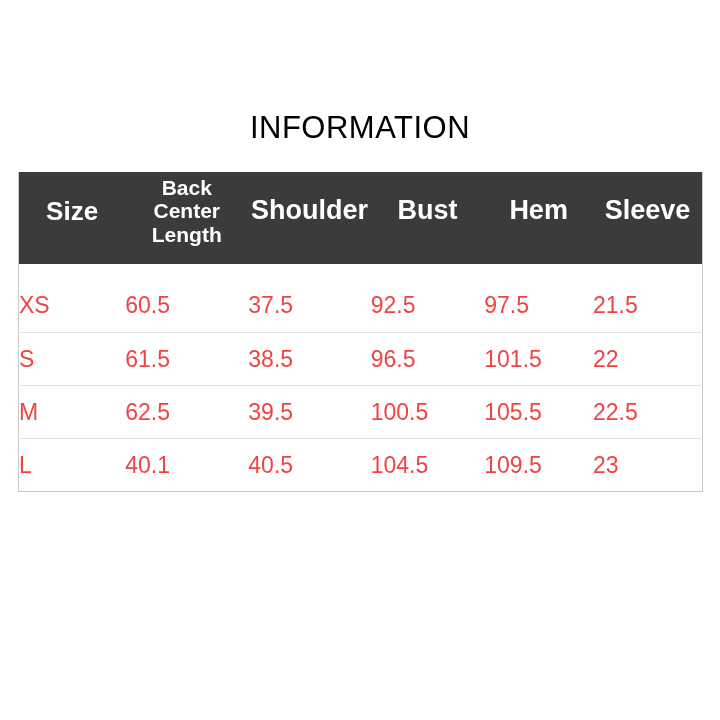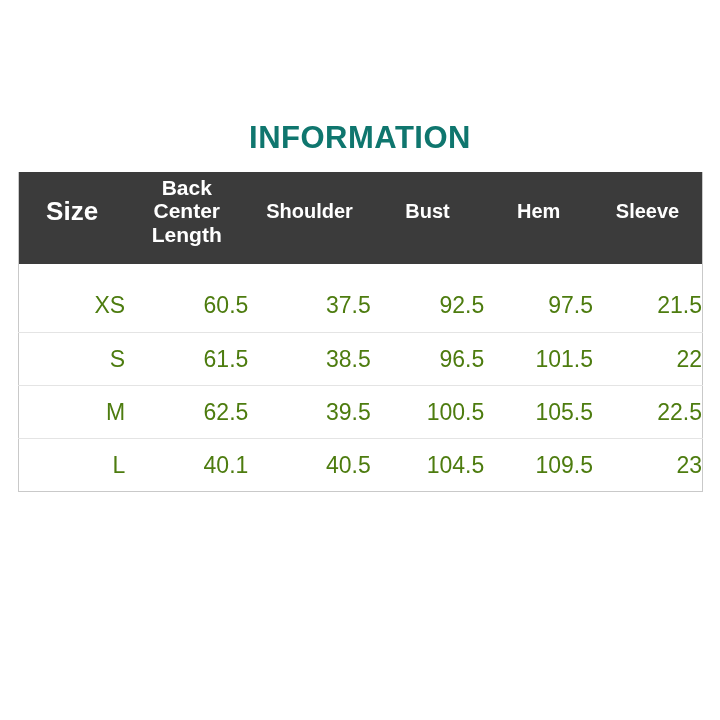--- a/index.html
+++ b/index.html
@@ -10,67 +10,67 @@
   }
   .page {
     position: relative;
     width: 720px;
     height: 720px;
     background: #ffffff;
     overflow: hidden;
   }
   .page-title {
     position: absolute;
-    top: 120px;
+    top: 110px;
     left: 0;
     right: 0;
     text-align: center;
     font-size: 31px;
-    font-weight: 700;
+    font-weight: 400;
     letter-spacing: 0.5px;
-    color: #0f766e;
+    color: #000000;
   }
   .size-table-wrap {
     position: absolute;
     left: 18px;
     top: 172px;
     width: 685px;
   }
   table.size-table {
     width: 100%;
     border-collapse: collapse;
     table-layout: fixed;
     border-left: 1px solid #c9c9c9;
     border-right: 1px solid #c9c9c9;
     border-bottom: 1px solid #c9c9c9;
   }
   table.size-table thead th {
     background: #3b3b3b;
     color: #ffffff;
     height: 78px;
-    font-size: 20px;
+    font-size: 27px;
     font-weight: 600;
     text-align: center;
     vertical-align: middle;
     padding: 0 2px 14px 2px;
     line-height: 1.1;
   }
   table.size-table thead th.th-size {
     font-size: 26px;
   }
   table.size-table thead th.th-bcl {
     font-size: 21px;
     text-align: center;
   }
   table.size-table tbody td {
     background: #ffffff;
-    color: #4d7c0f;
+    color: #ef4444;
     font-size: 23px;
     font-weight: 400;
-    text-align: right;
+    text-align: left;
     vertical-align: middle;
     height: 52px;
     padding: 0;
   }
   table.size-table tbody tr:first-child td {
     height: 54px;
     padding-top: 14px;
   }
   table.size-table tbody tr + tr td {
     border-top: 1px solid #e4e4e4;

